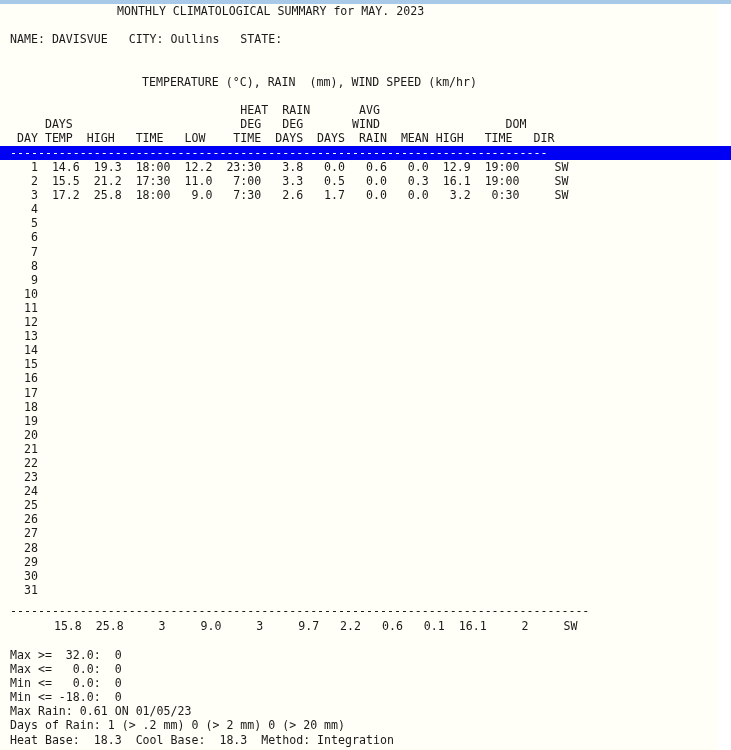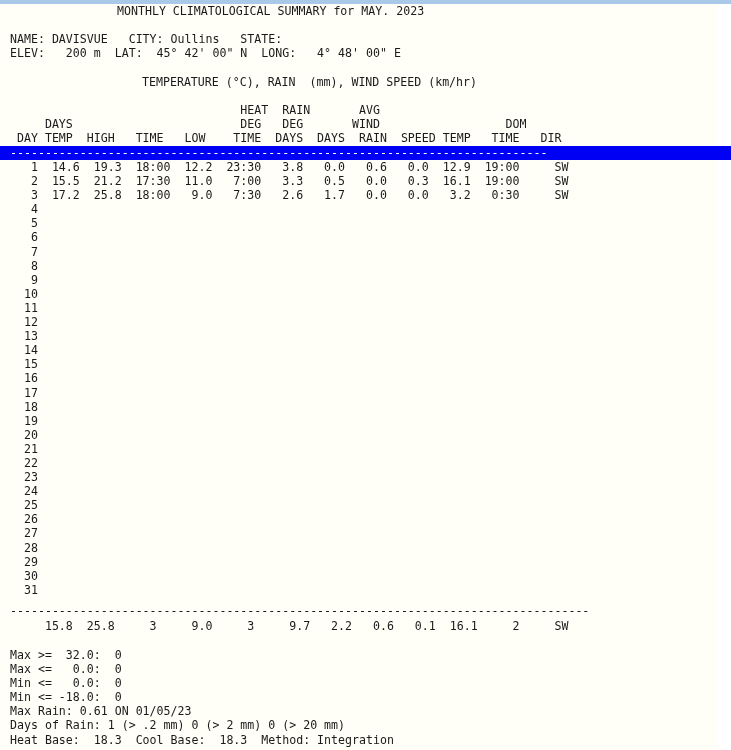--- a/index.html
+++ b/index.html
@@ -57,29 +57,29 @@
 </style>
 </head>
 <body>
 
 <div id="page">
 
   <div id="top-strip"></div>
 
   <pre class="report" style="top:4px; left:0;"><span class="line" style="padding-left:117px;">MONTHLY CLIMATOLOGICAL SUMMARY for MAY. 2023</span></pre>
 
-  <pre class="report" style="top:32px; left:0;"><span class="line">NAME: DAVISVUE   CITY: Oullins   STATE:</span><span class="line">ELEV:   200 m  LAT:  45° 42' 00" N  LONG:   4° 48' 00" E</span></pre>
+  <pre class="report" style="top:32px; left:0;"><span class="line">NAME: DAVISVUE   CITY: Oullins   STATE:</span></pre>
 
   <pre class="report" style="top:75px; left:0;"><span class="line" style="padding-left:142px;">TEMPERATURE (°C), RAIN  (mm), WIND SPEED (km/hr)</span></pre>
 
-  <pre class="report" style="top:103px; left:0;"><span class="line">                                 HEAT  RAIN       AVG</span><span class="line">     DAYS                        DEG   DEG       WIND                  DOM</span><span class="line"> DAY TEMP  HIGH   TIME   LOW    TIME  DAYS  DAYS  RAIN  SPEED TEMP   TIME   DIR</span></pre>
+  <pre class="report" style="top:103px; left:0;"><span class="line">                                 HEAT  RAIN       AVG</span><span class="line">     DAYS                        DEG   DEG       WIND                  DOM</span><span class="line"> DAY TEMP  HIGH   TIME   LOW    TIME  DAYS  DAYS  RAIN  MEAN HIGH   TIME   DIR</span></pre>
 
   <pre class="report" style="top:146px; left:0;"><span class="selected-line">-----------------------------------------------------------------------------</span></pre>
 
   <pre class="report" id="data-rows" style="top:160px; left:0;"><span class="line">   1  14.6  19.3  18:00  12.2  23:30   3.8   0.0   0.6   0.0  12.9  19:00     SW</span><span class="line">   2  15.5  21.2  17:30  11.0   7:00   3.3   0.5   0.0   0.3  16.1  19:00     SW</span><span class="line">   3  17.2  25.8  18:00   9.0   7:30   2.6   1.7   0.0   0.0   3.2   0:30     SW</span><span class="line">   4</span><span class="line">   5</span><span class="line">   6</span><span class="line">   7</span><span class="line">   8</span><span class="line">   9</span><span class="line">  10</span><span class="line">  11</span><span class="line">  12</span><span class="line">  13</span><span class="line">  14</span><span class="line">  15</span><span class="line">  16</span><span class="line">  17</span><span class="line">  18</span><span class="line">  19</span><span class="line">  20</span><span class="line">  21</span><span class="line">  22</span><span class="line">  23</span><span class="line">  24</span><span class="line">  25</span><span class="line">  26</span><span class="line">  27</span><span class="line">  28</span><span class="line">  29</span><span class="line">  30</span><span class="line">  31</span></pre>
 
   <pre class="report" style="top:604px; left:0;"><span class="line">-----------------------------------------------------------------------------------</span></pre>
 
-  <pre class="report" style="top:619px; left:0;"><span class="line">     15.8  25.8     3     9.0     3     9.7   2.2   0.6   0.1  16.1     2     SW</span></pre>
+  <pre class="report" style="top:619px; left:9px;"><span class="line">     15.8  25.8     3     9.0     3     9.7   2.2   0.6   0.1  16.1     2     SW</span></pre>
 
   <pre class="report" style="top:648px; left:0;"><span class="line">Max &gt;=  32.0:  0</span><span class="line">Max &lt;=   0.0:  0</span><span class="line">Min &lt;=   0.0:  0</span><span class="line">Min &lt;= -18.0:  0</span><span class="line">Max Rain: 0.61 ON 01/05/23</span><span class="line">Days of Rain: 1 (&gt; .2 mm) 0 (&gt; 2 mm) 0 (&gt; 20 mm)</span><span class="line">Heat Base:  18.3  Cool Base:  18.3  Method: Integration</span></pre>
 
 </div>
 
 </body></html>

